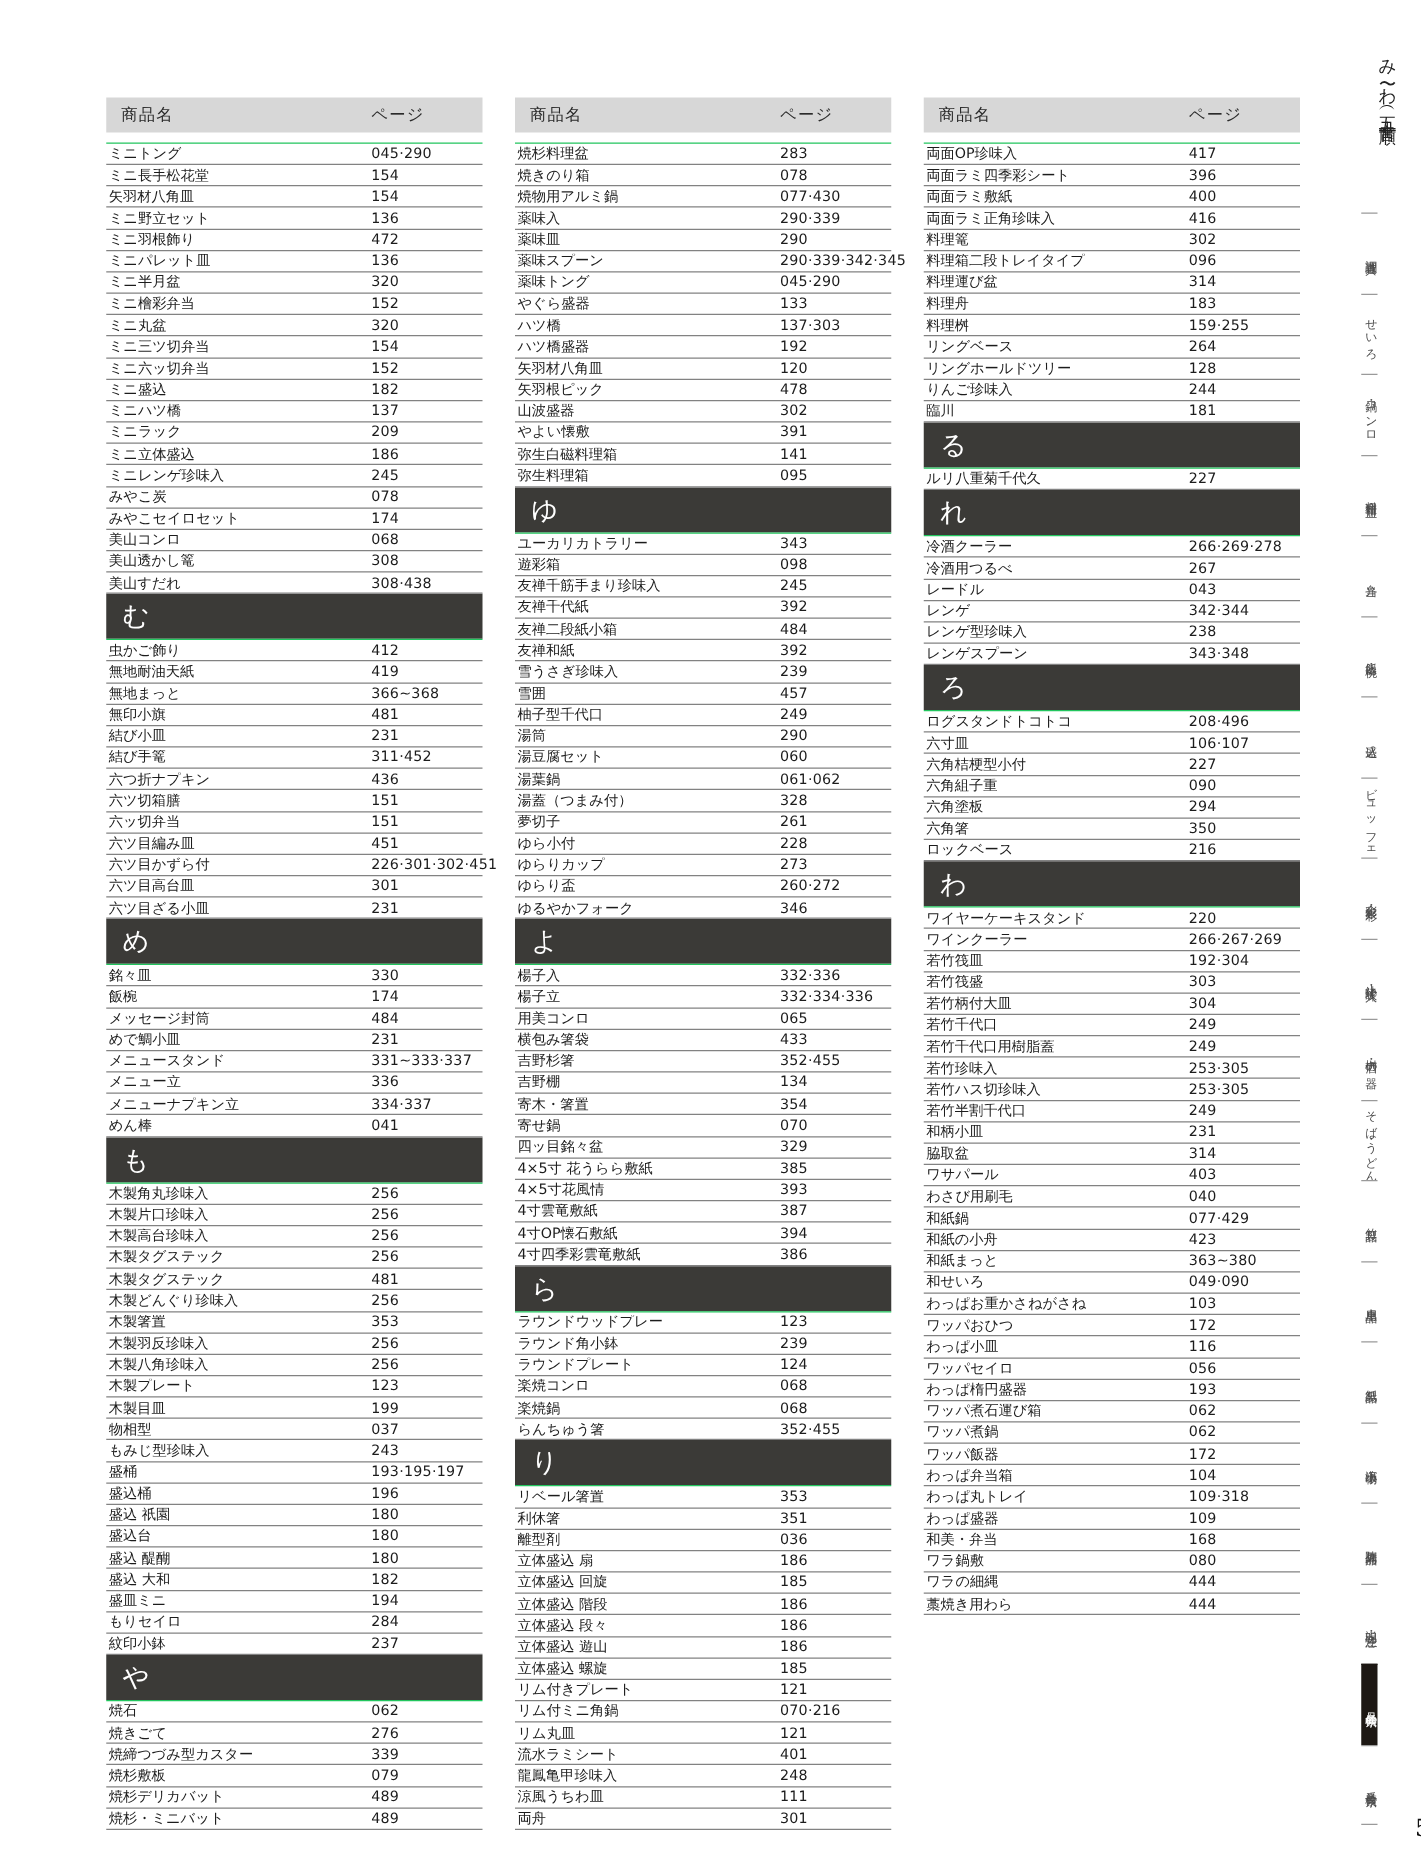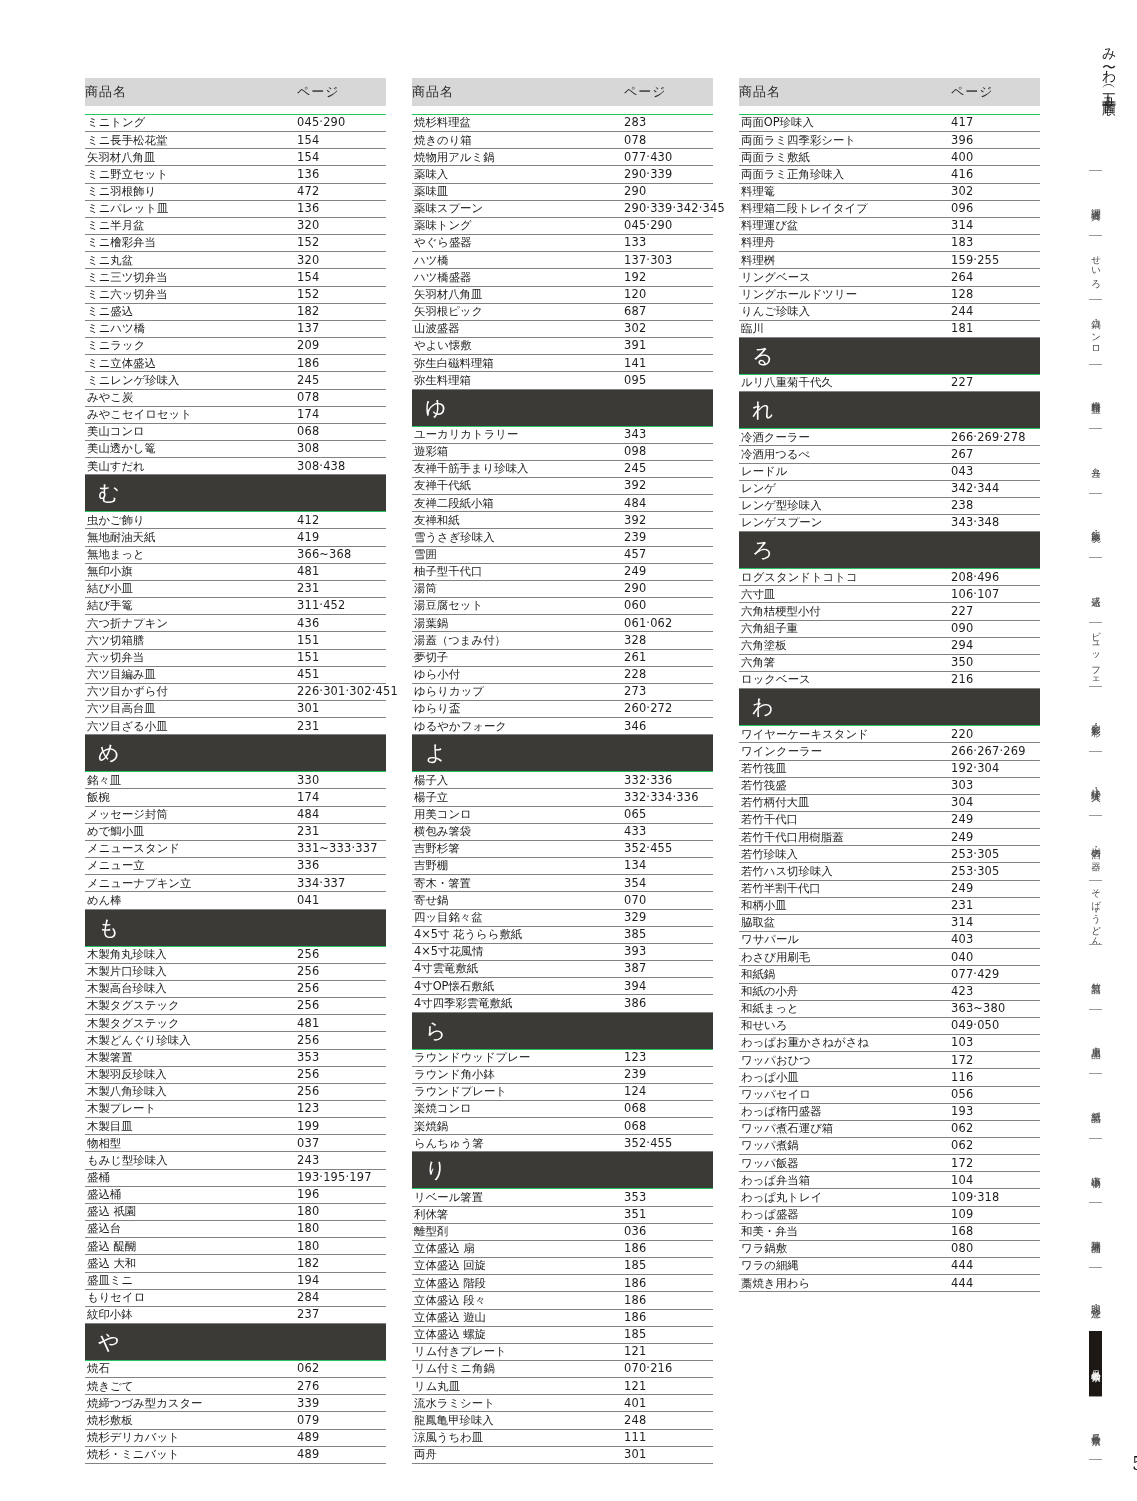--- a/index.html
+++ b/index.html
@@ -8,21 +8,21 @@
     font-family:"DejaVu Sans","Liberation Sans",sans-serif;
     color:#1c1c1c;overflow:hidden;
   }
   .catalog{position:absolute;left:85px;top:78px;display:flex;gap:26px;}
   .col{width:301px;}
   .col-header{
     height:28px;background:#d7d7d7;position:relative;
     display:flex;align-items:center;margin-bottom:8px;
     font-size:13px;color:#2a2a2a;letter-spacing:1px;
   }
-  .col-header .h-name{padding-left:0;}
+  .col-header .h-name{padding-left:12px;}
   .col-header .h-page{position:absolute;left:212px;}
   .rows{border-top:1px solid #22c55e;}
   .row{
     height:17.16px;box-sizing:border-box;border-bottom:1px solid #828282;
     position:relative;display:flex;align-items:center;
     font-size:11.4px;line-height:1;white-space:nowrap;
   }
   .row .iname{padding-left:2px;overflow:hidden;}
   .row .ipage{position:absolute;left:212px;letter-spacing:0.2px;}
   .section-bar{
@@ -408,21 +408,21 @@
         <div class="row">
           <span class="iname">ハツ橋盛器</span>
           <span class="ipage">192</span>
         </div>
         <div class="row">
           <span class="iname">矢羽材八角皿</span>
           <span class="ipage">120</span>
         </div>
         <div class="row">
           <span class="iname">矢羽根ピック</span>
-          <span class="ipage">687</span>
+          <span class="ipage">478</span>
         </div>
         <div class="row">
           <span class="iname">山波盛器</span>
           <span class="ipage">302</span>
         </div>
         <div class="row">
           <span class="iname">やよい懐敷</span>
           <span class="ipage">391</span>
         </div>
         <div class="row">
@@ -868,21 +868,21 @@
         <div class="row">
           <span class="iname">和紙の小舟</span>
           <span class="ipage">423</span>
         </div>
         <div class="row">
           <span class="iname">和紙まっと</span>
           <span class="ipage">363~380</span>
         </div>
         <div class="row">
           <span class="iname">和せいろ</span>
-          <span class="ipage">049·050</span>
+          <span class="ipage">049·090</span>
         </div>
         <div class="row">
           <span class="iname">わっぱお重かさねがさね</span>
           <span class="ipage">103</span>
         </div>
         <div class="row">
           <span class="iname">ワッパおひつ</span>
           <span class="ipage">172</span>
         </div>
         <div class="row">

